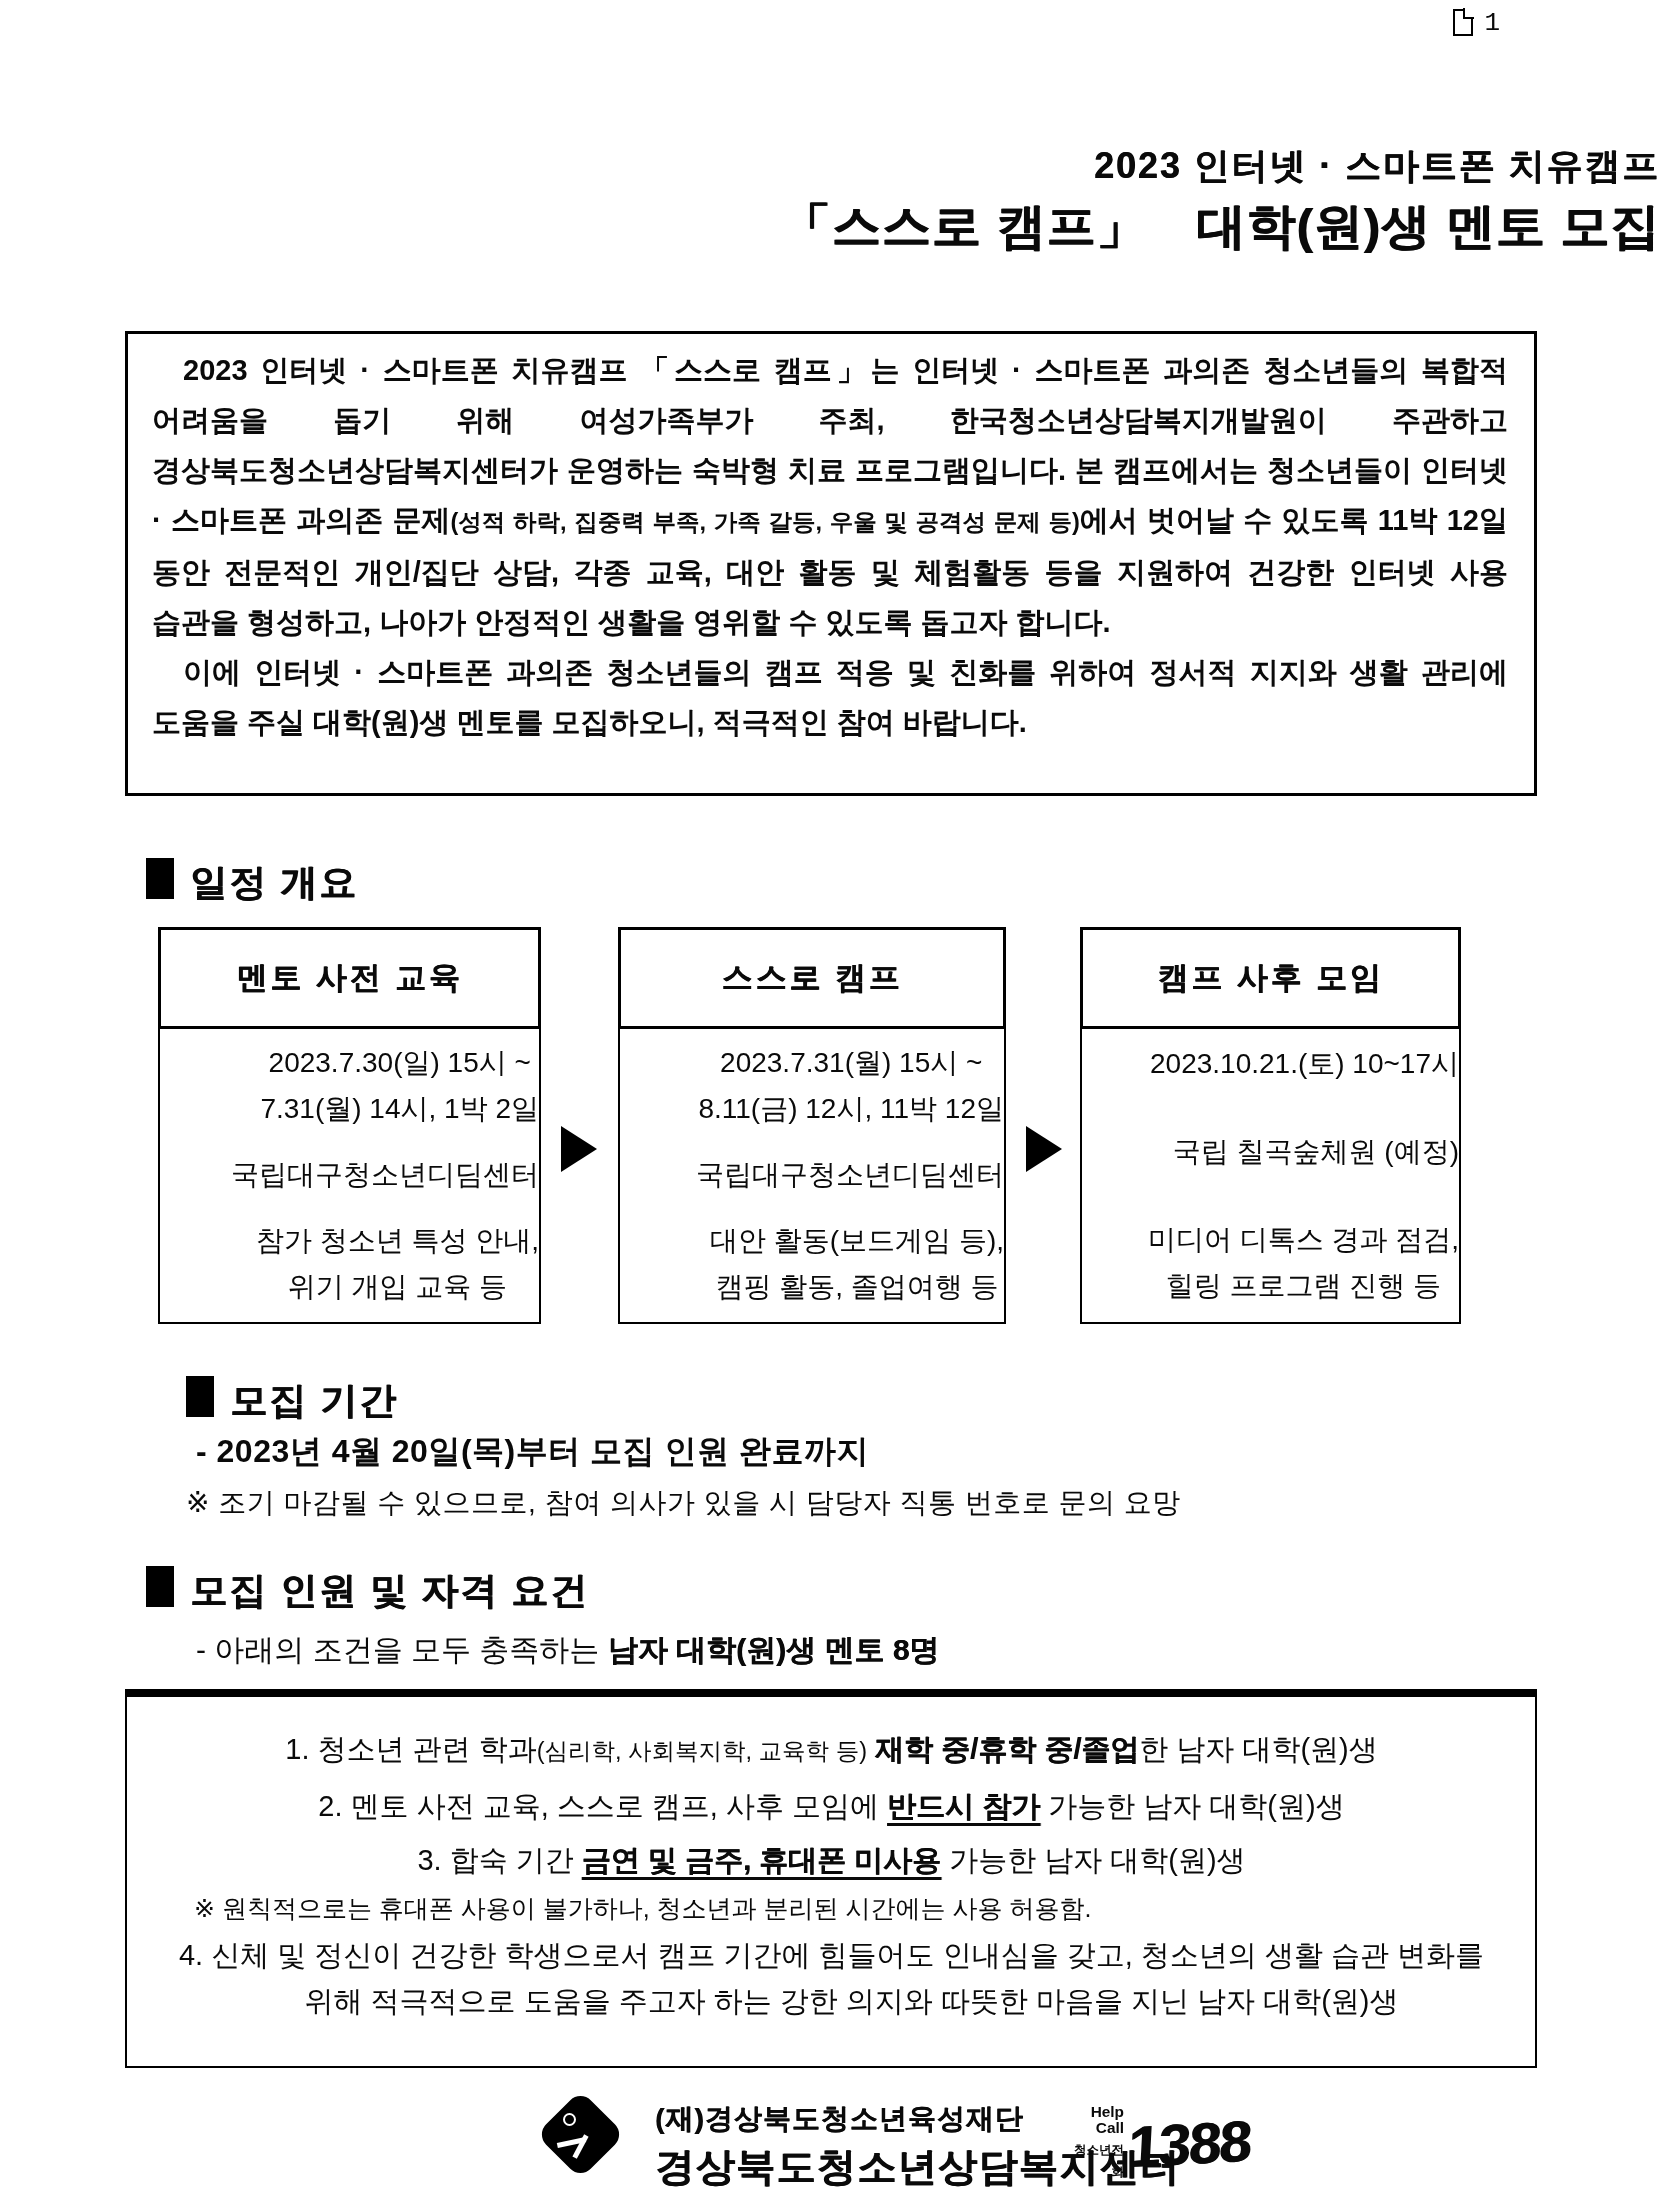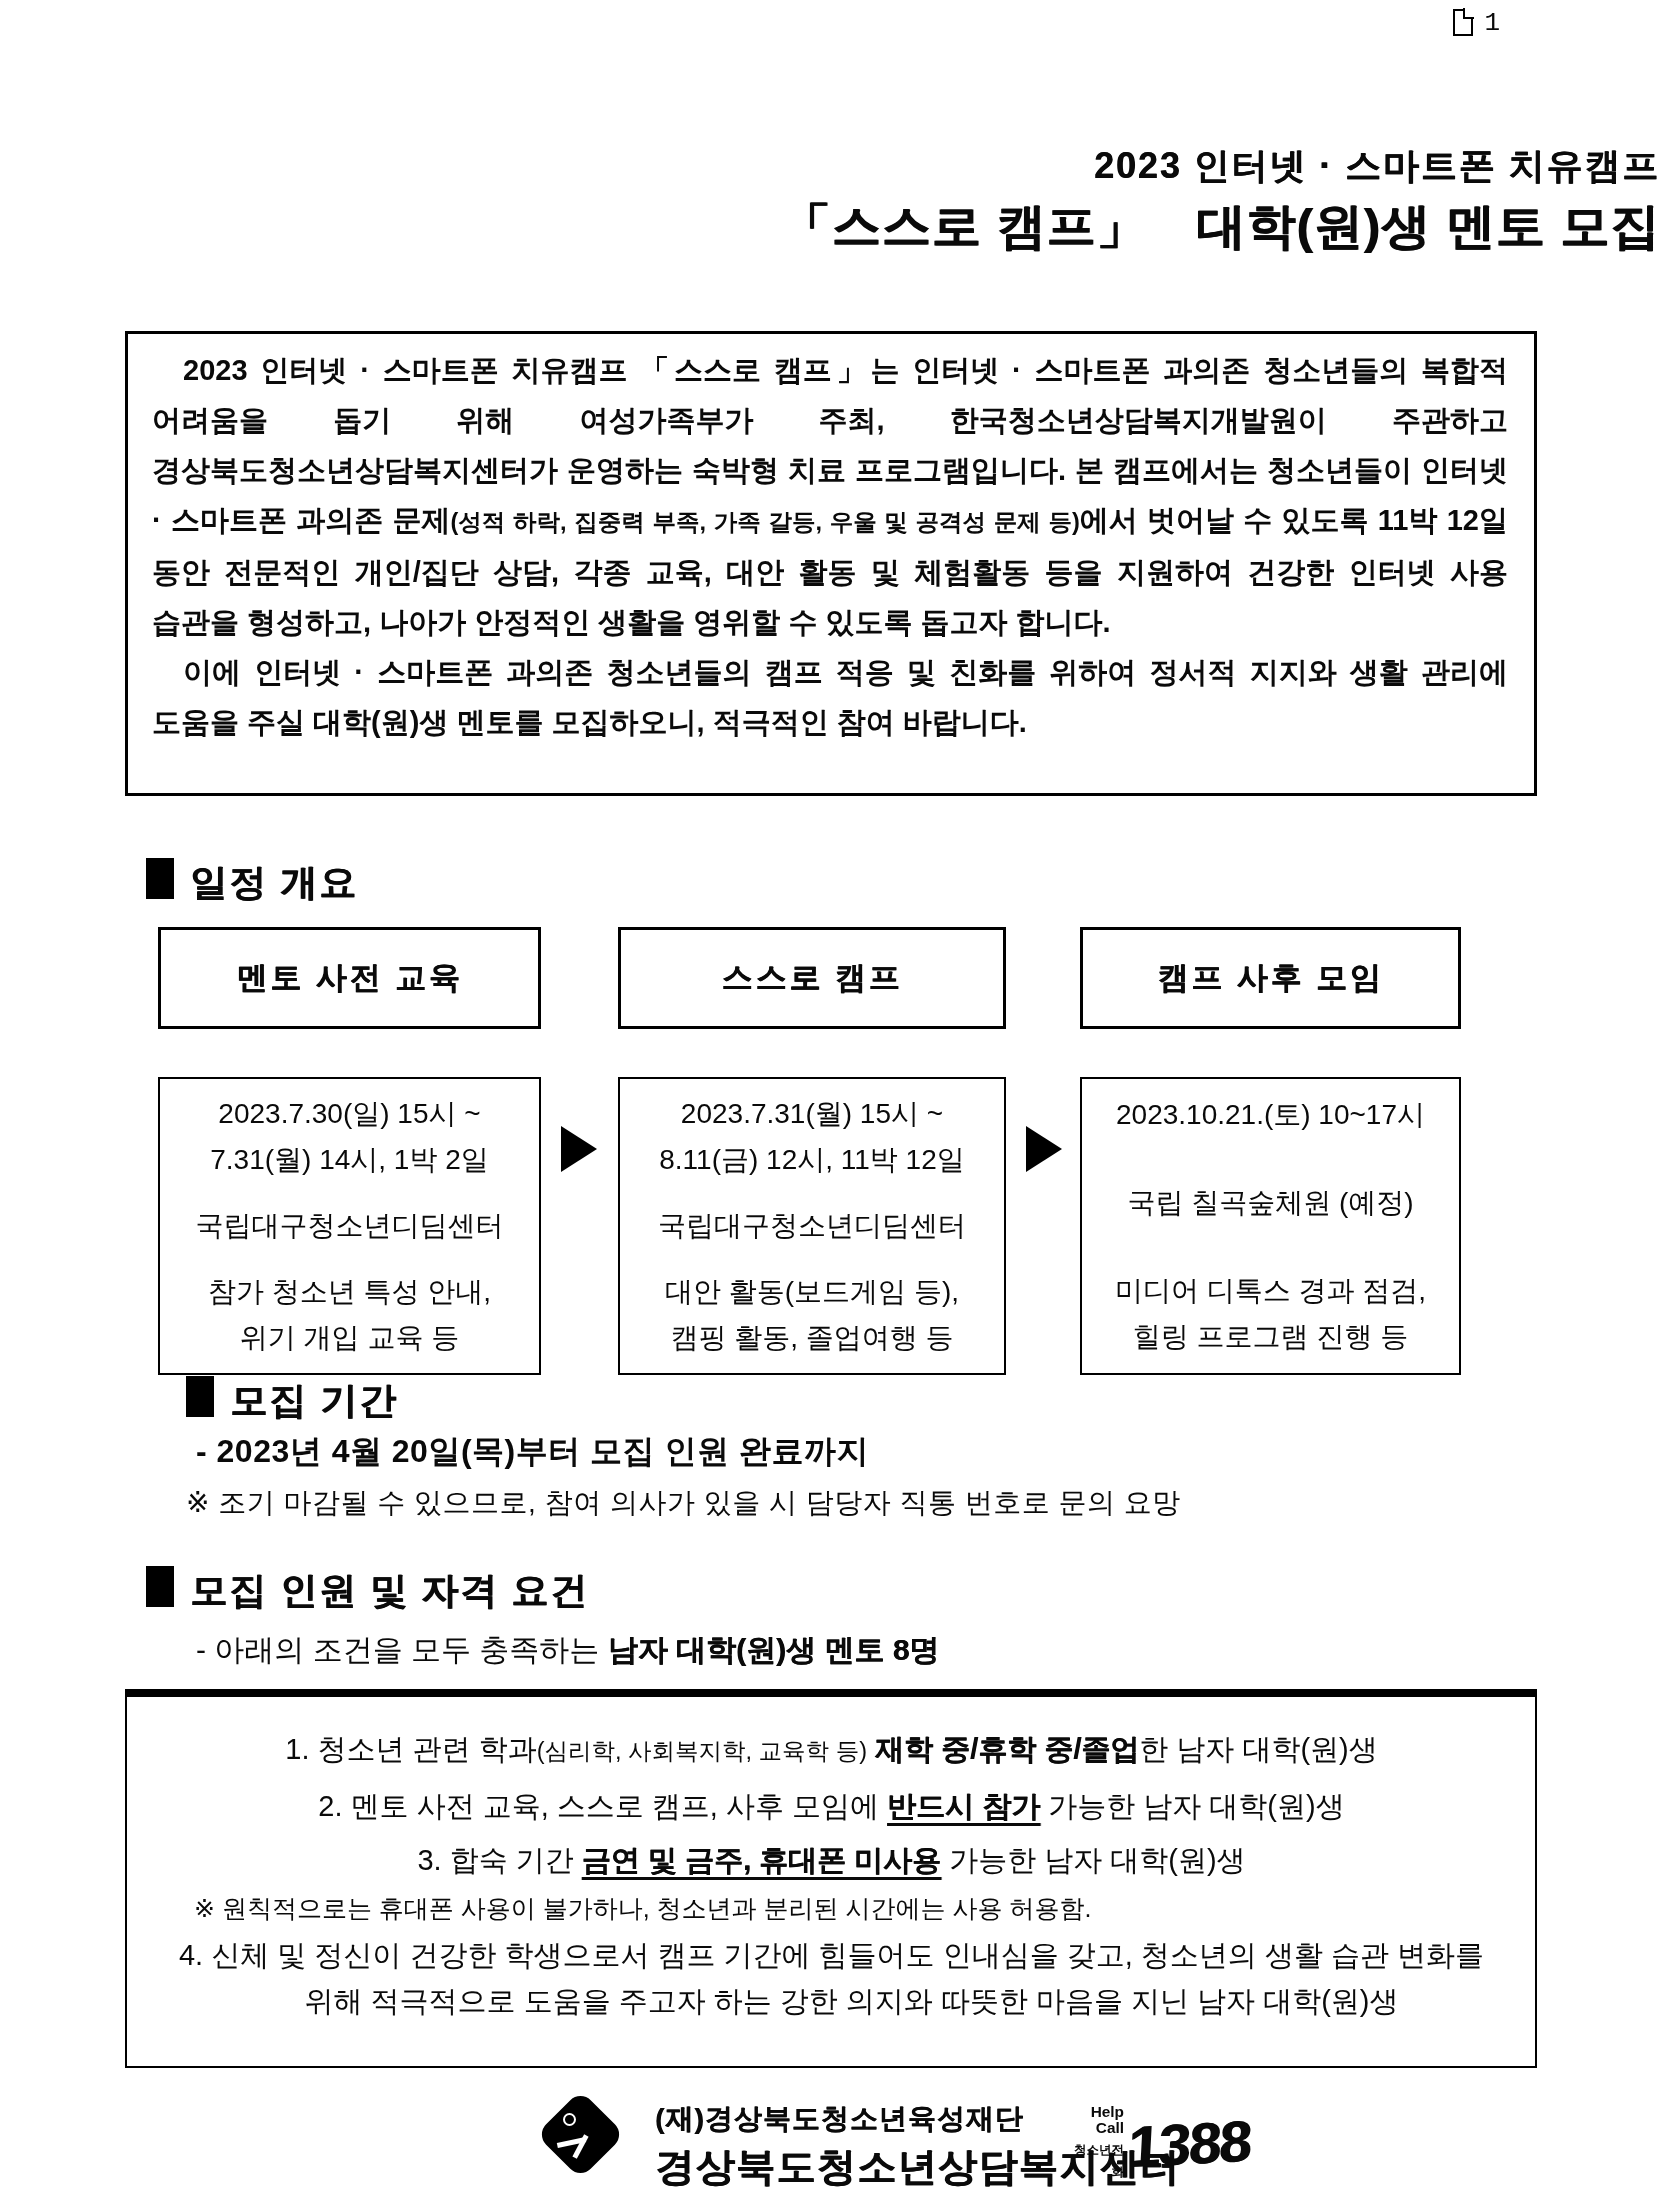--- a/index.html
+++ b/index.html
@@ -33,22 +33,22 @@
 
   
   .sec-head { position:absolute; display:flex; align-items:flex-start; gap:16px; }
   .sq { width:28px; height:41px; background:#000; flex:none; }
   .sec-head .t { font-size:37px; font-weight:700; letter-spacing:1.9px; text-shadow:0.9px 0 currentColor; }
 
   
   .sched-head { position:absolute; top:927px; height:102px; border:3.8px solid #000;
     display:flex; align-items:center; justify-content:center;
     font-size:31px; font-weight:700; letter-spacing:2.9px; text-shadow:0.6px 0 currentColor; }
-  .sched-body { position:absolute; top:1077px; height:298px; border:2.9px solid #000;
-    display:flex; flex-direction:column; align-items:center; justify-content:center;
+  .sched-body { position:absolute; top:1026px; height:298px; border:2.9px solid #000;
+    display:flex; flex-direction:column; align-items:flex-end; justify-content:center;
     font-size:28px; line-height:46px; text-align:center; }
   .sched-body .grp + .grp { margin-top:20px; }
   .sched-body.sparse .grp + .grp { margin-top:42px; }
   .c1 { left:158px; width:383px; }
   .c2 { left:618px; width:388px; }
   .c3 { left:1080px; width:381px; }
   .arrow { position:absolute; top:1126px; width:0; height:0;
     border-top:23px solid transparent; border-bottom:23px solid transparent; border-left:36px solid #000; }
   .a1 { left:561px; } .a2 { left:1026px; }
 

